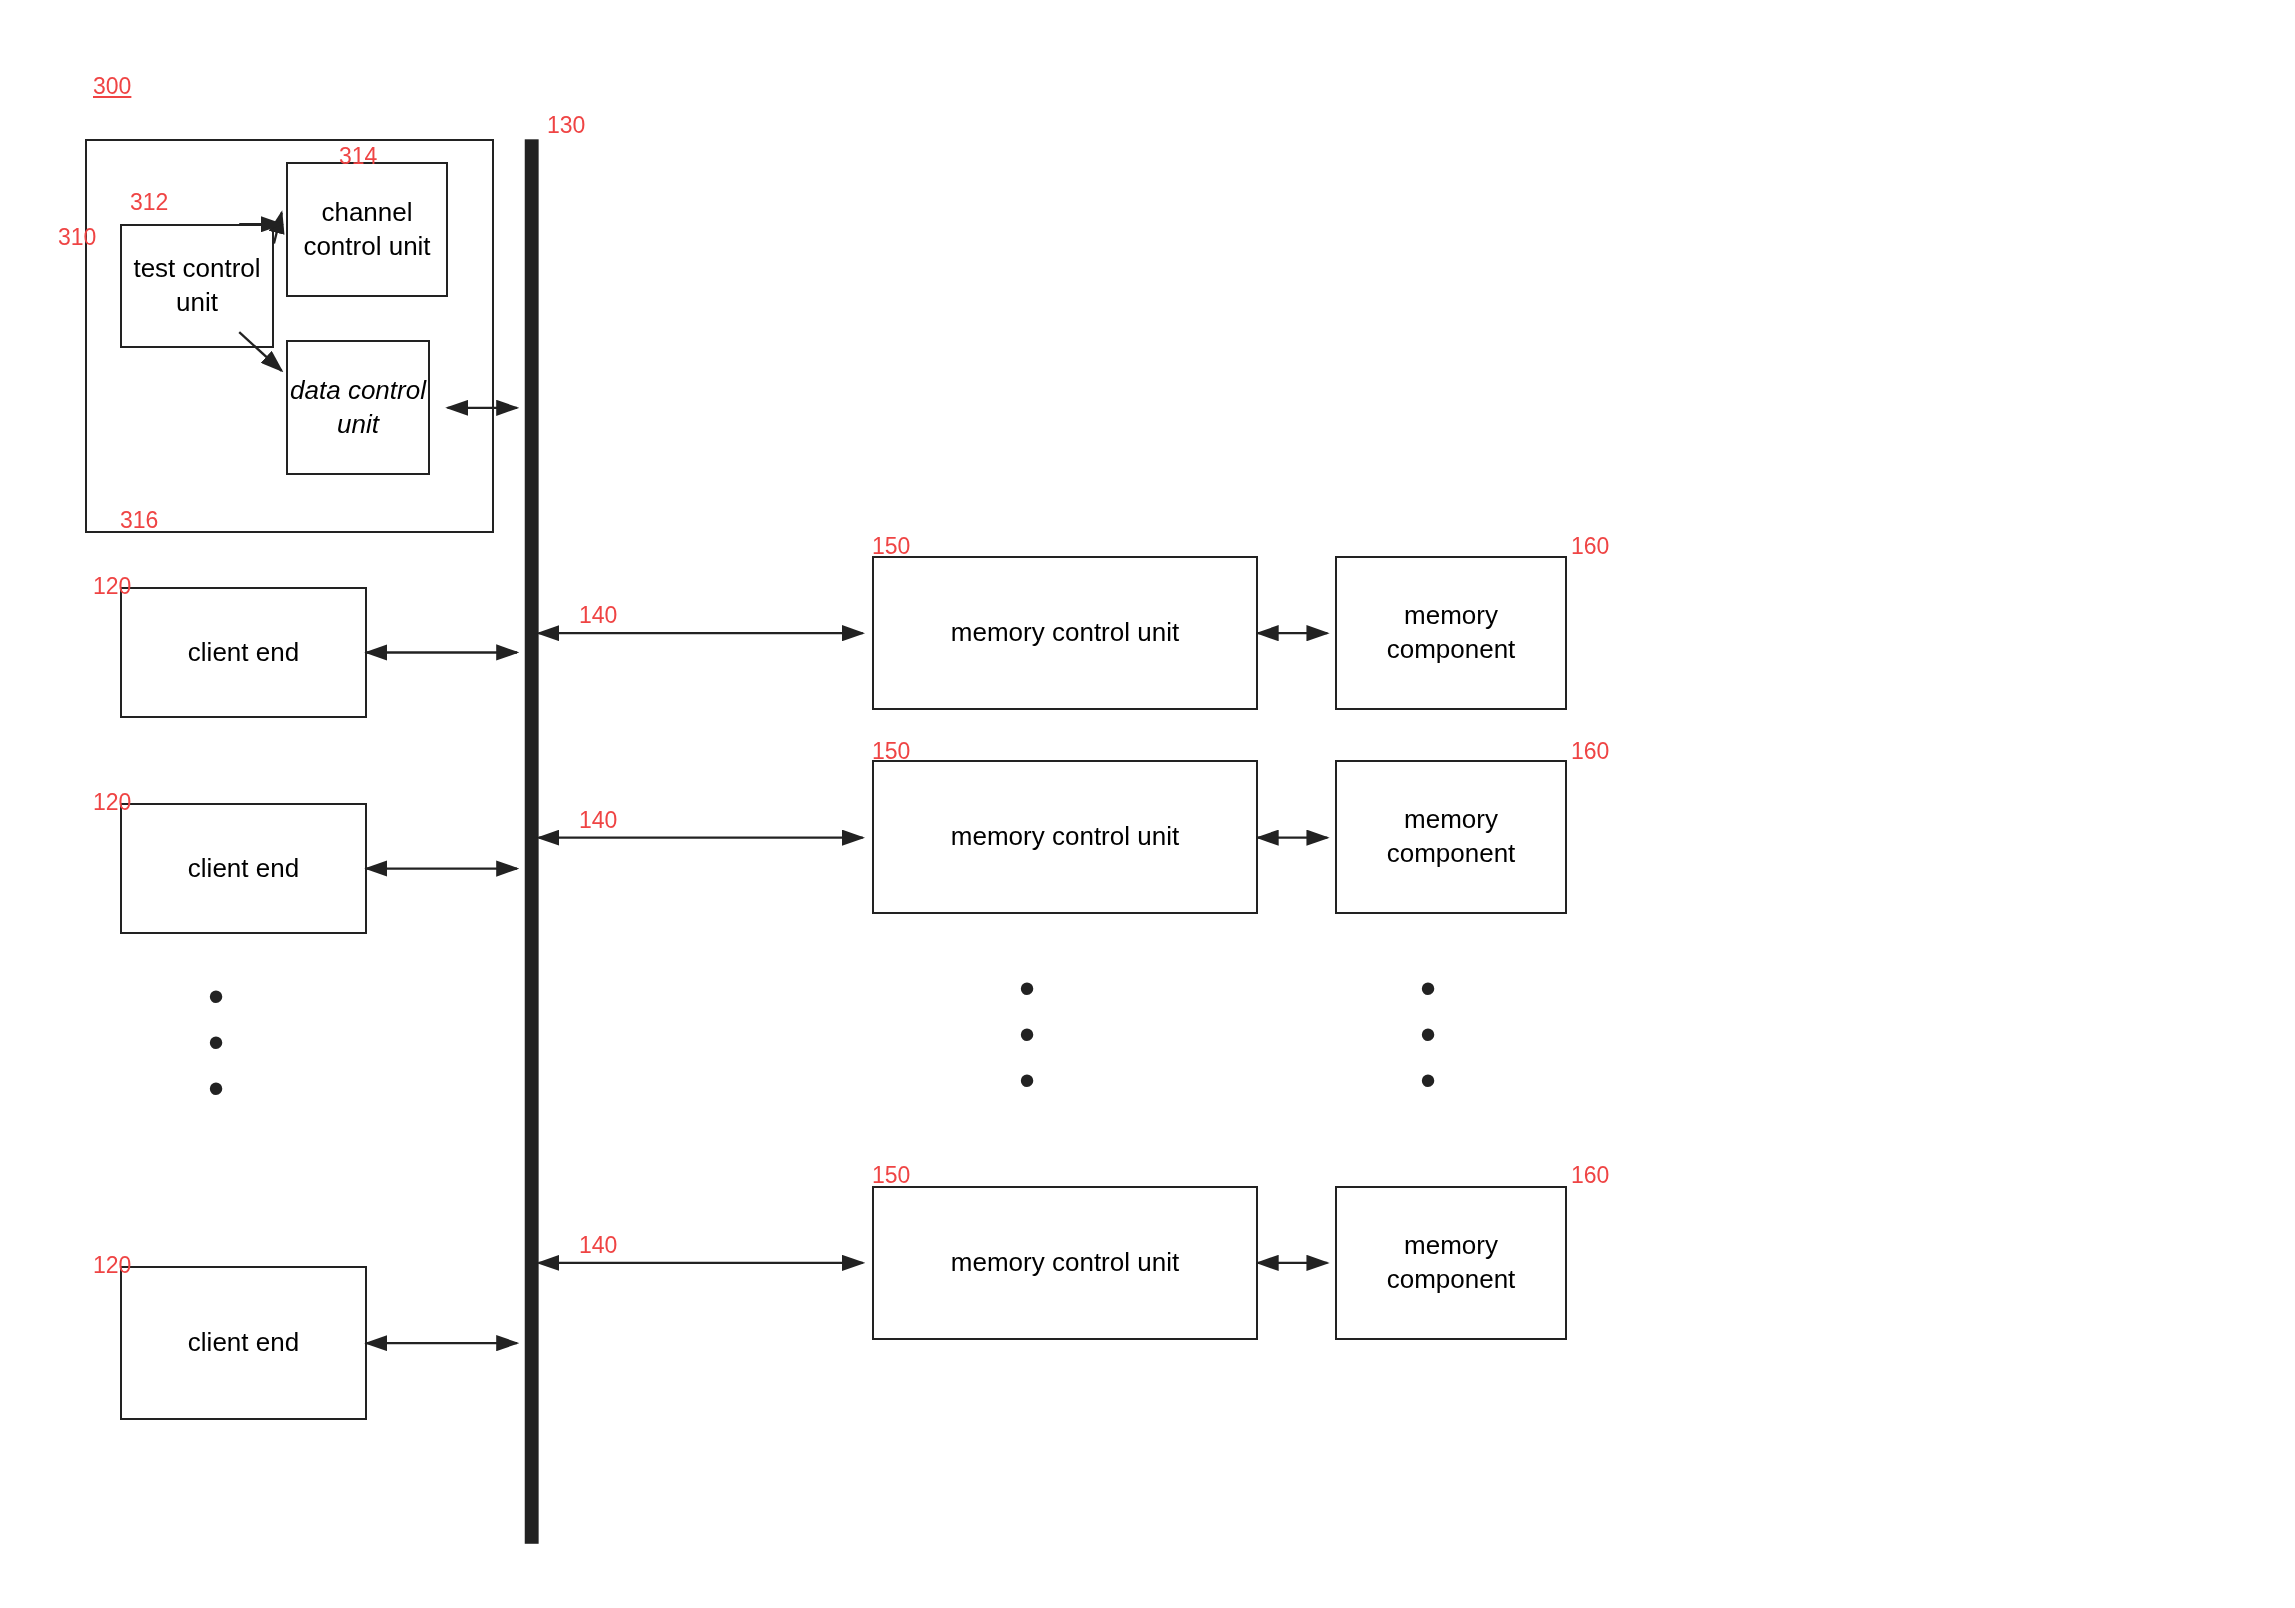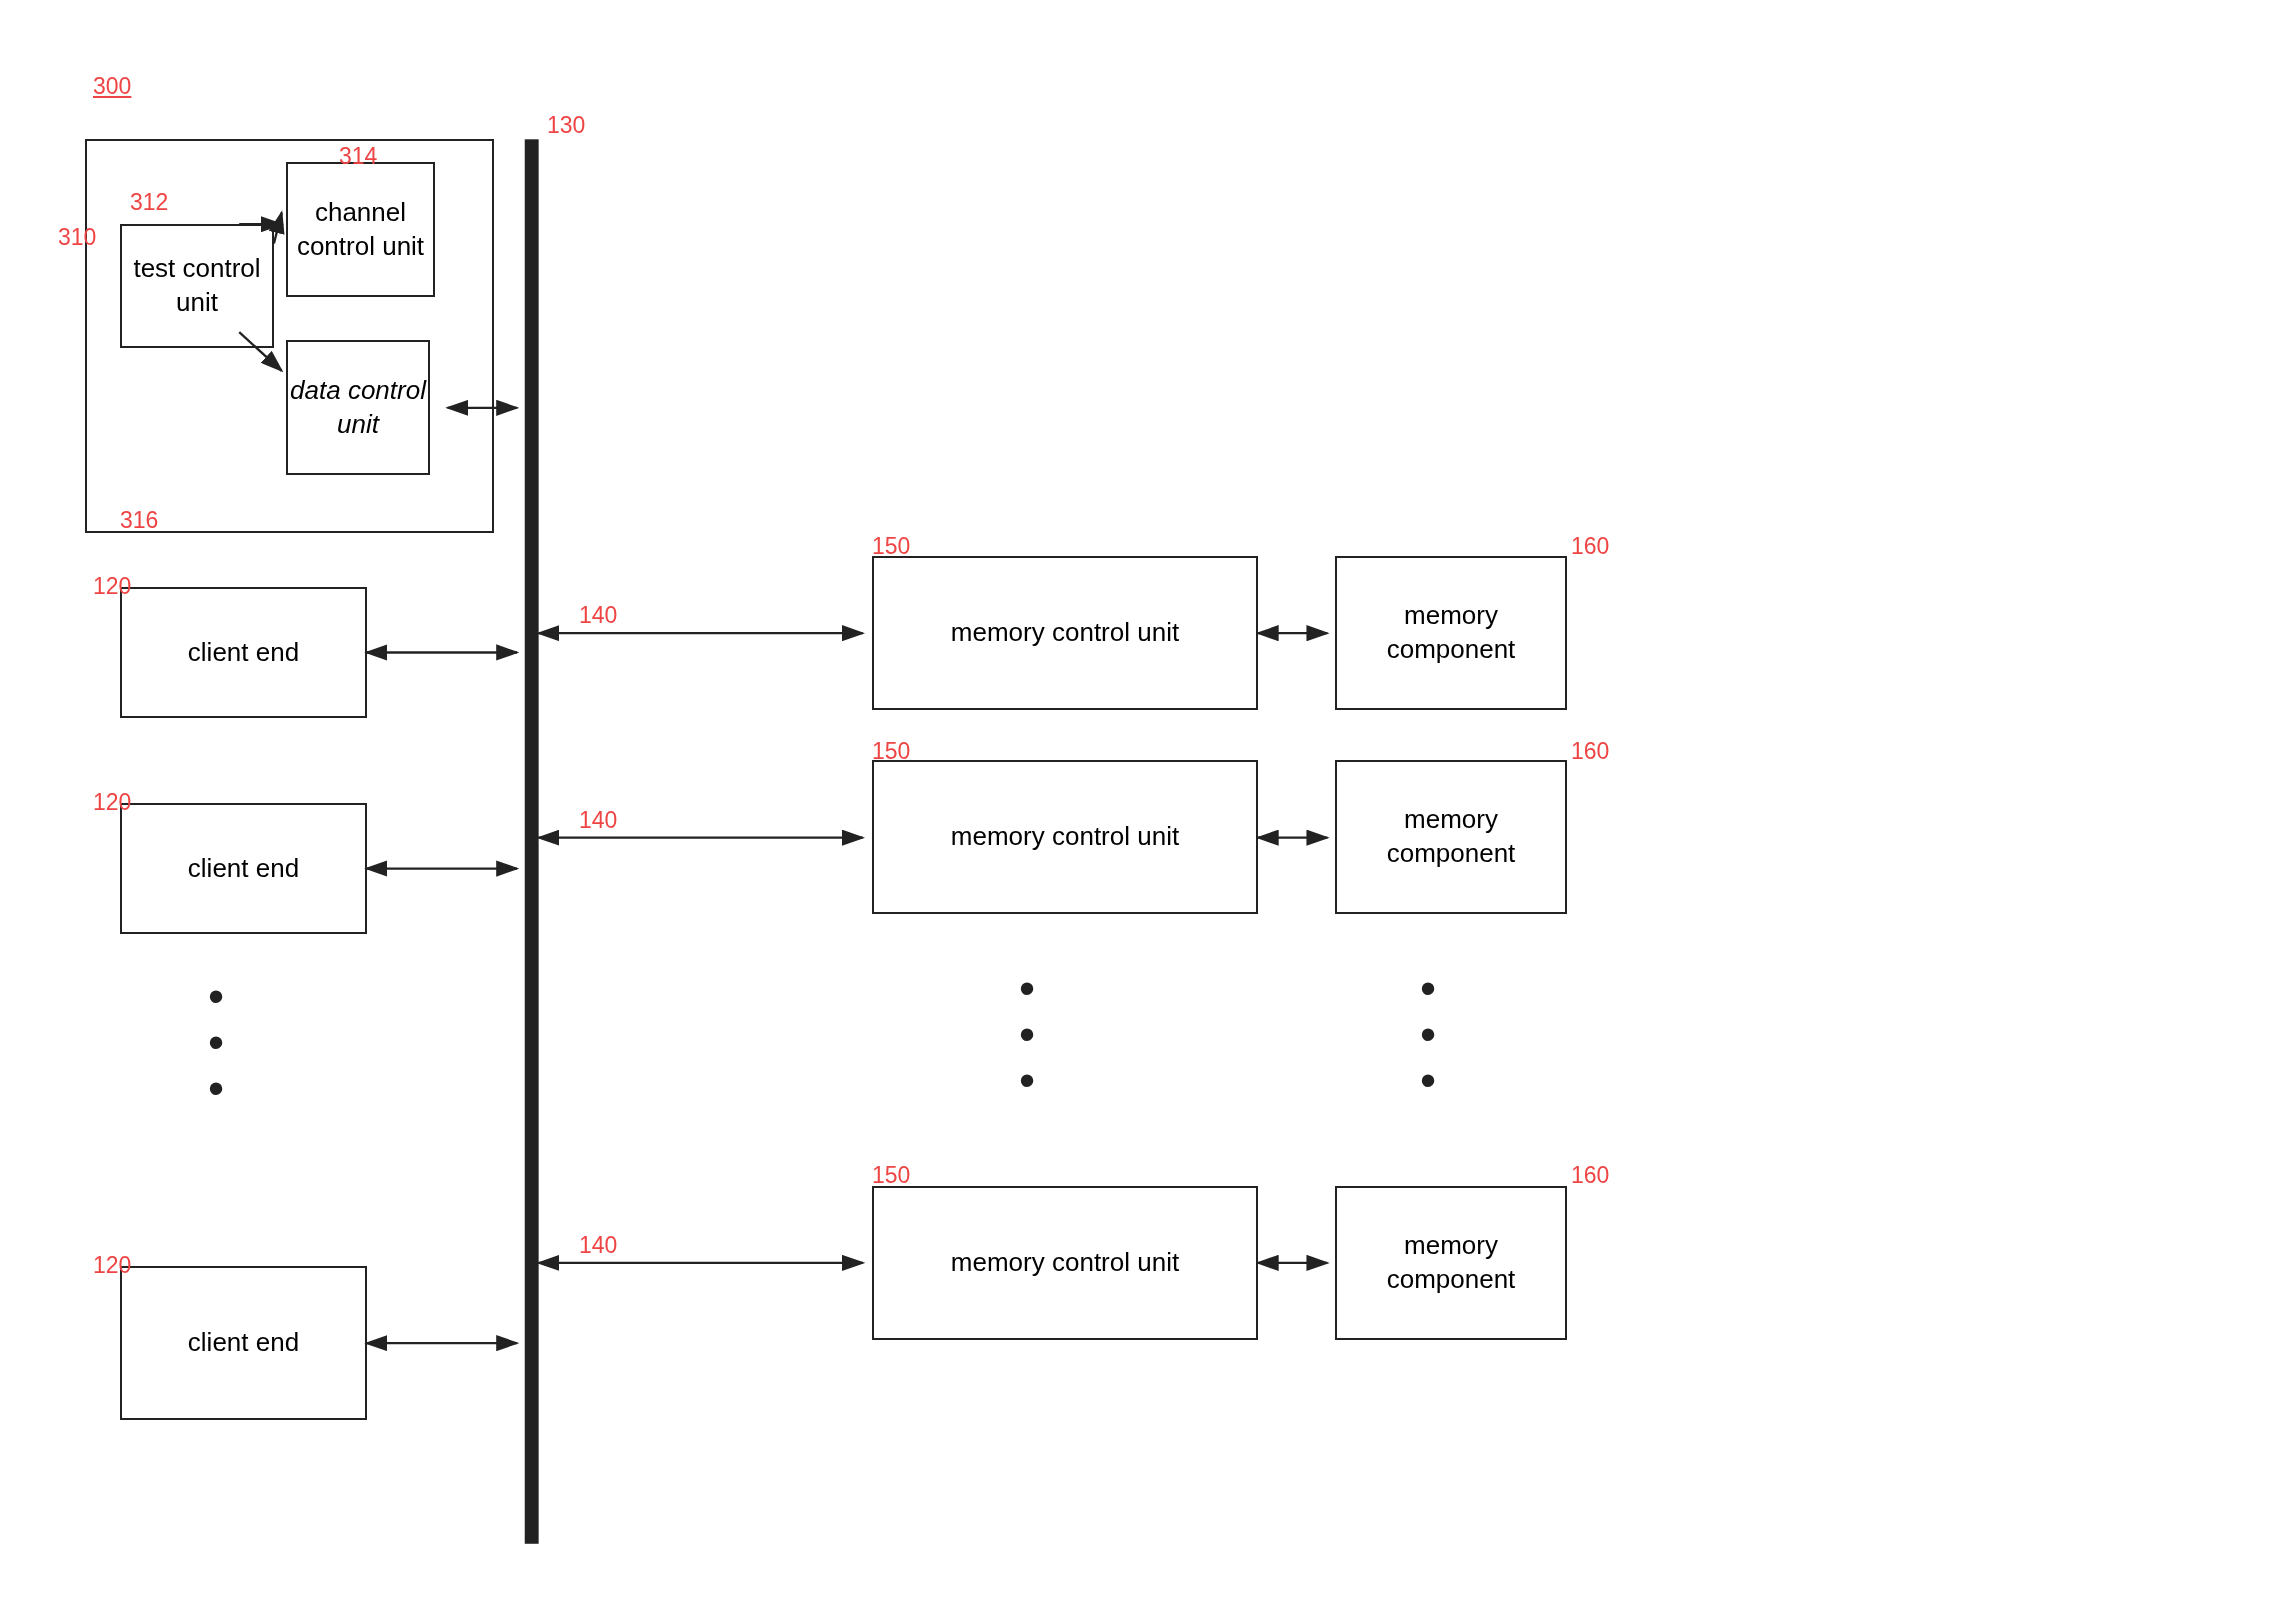--- a/index.html
+++ b/index.html
@@ -73,21 +73,21 @@
   <div class="box" style="left:85px; top:139px; width:409px; height:394px;">
     
   </div>
   <div class="label-ref" style="left:58px; top:224px;">310</div>
 
   <div class="box" style="left:120px; top:224px; width:154px; height:124px;">
     <span>test control unit</span>
   </div>
   <div class="label-ref" style="left:130px; top:189px;text-align:center;">312</div>
 
-  <div class="box" style="left:286px; top:162px; width:149px; height:135px;align-items:center;">
+  <div class="box" style="left:286px; top:162px; width:162px; height:135px;align-items:center;">
     <span>channel control unit</span>
   </div>
   <div class="label-ref" style="left:294px; top:143px;margin-left:45px;">314</div>
 
   <div class="box" style="left:286px; top:340px; width:144px; height:135px;font-style:italic;">
     <span>data control unit</span>
   </div>
   <div class="label-ref" style="left:120px; top:507px;">316</div>
 
   <div class="box" style="left:120px; top:587px; width:247px; height:131px;">

